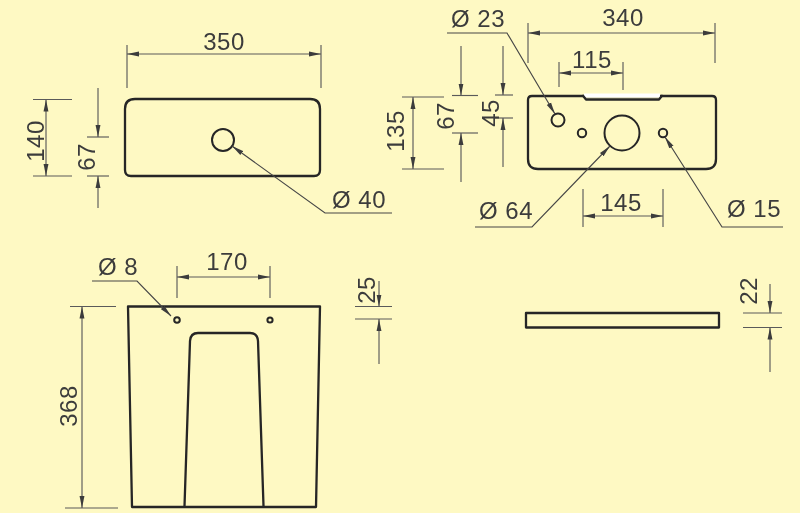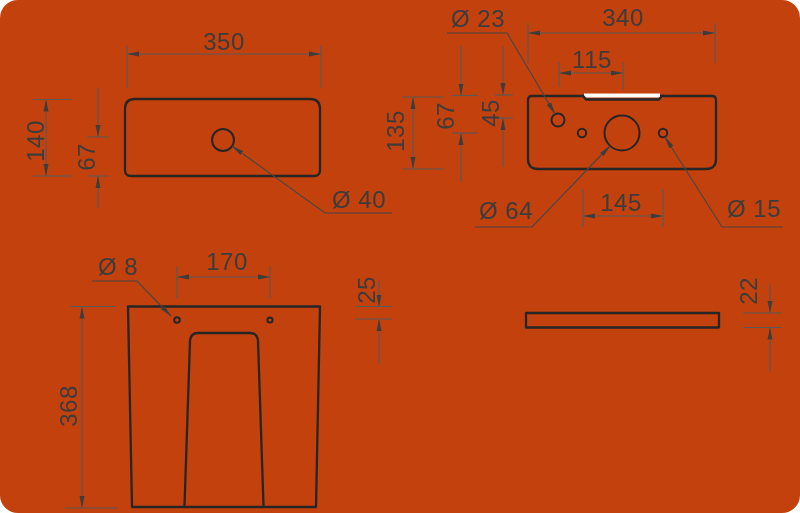--- a/index.html
+++ b/index.html
@@ -1,16 +1,16 @@
 <!DOCTYPE html>
 <html><head>
 <meta charset="utf-8">
 <style>
   html,body { margin:0; padding:0; background:#ffffff; }
-  .stage { width:800px; height:513px; background:#c2410c; position:relative; overflow:hidden;border-radius:18px; }
+  .stage { width:800px; height:513px; background:#fef9c3; position:relative; overflow:hidden; }
   svg text {
     font-family:"Liberation Sans", sans-serif;
     font-size:24px;
     fill:#3c3c3c;
     letter-spacing:0.5px;
   }
   .ol  { fill:none; stroke:#262626; stroke-width:2.3; stroke-linejoin:round; stroke-linecap:round; }
   .hc  { fill:none; stroke:#262626; stroke-width:2; }
   .dl  { fill:none; stroke:#5a5a5a; stroke-width:1.15; }
   .ldr { fill:none; stroke:#474747; stroke-width:1.15; }

